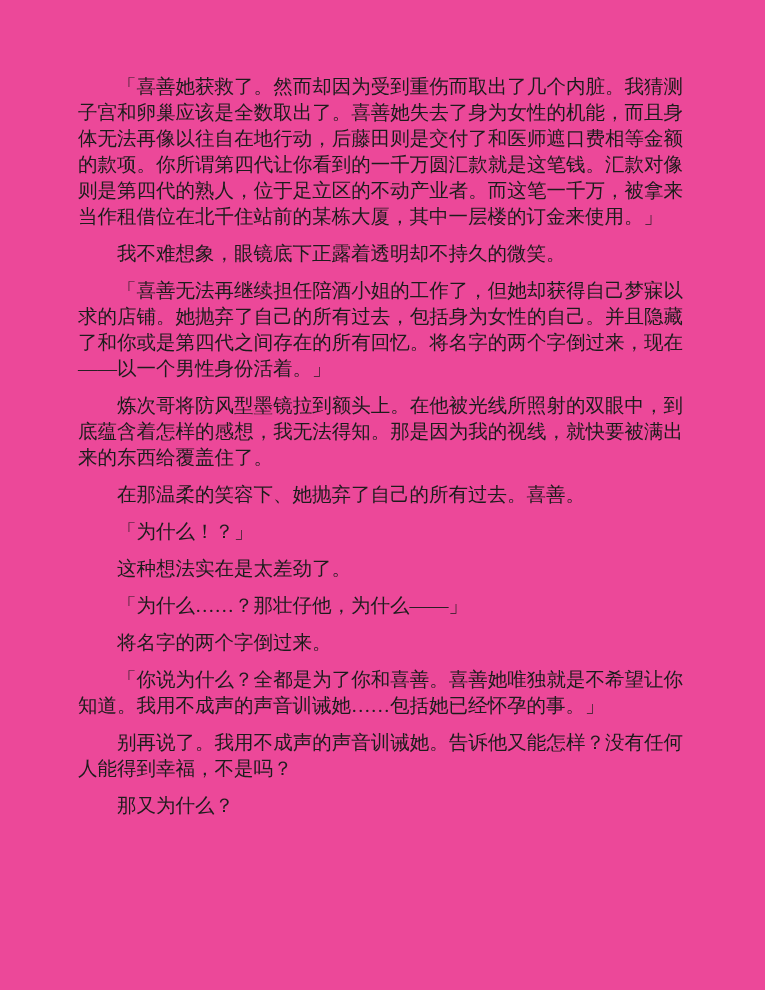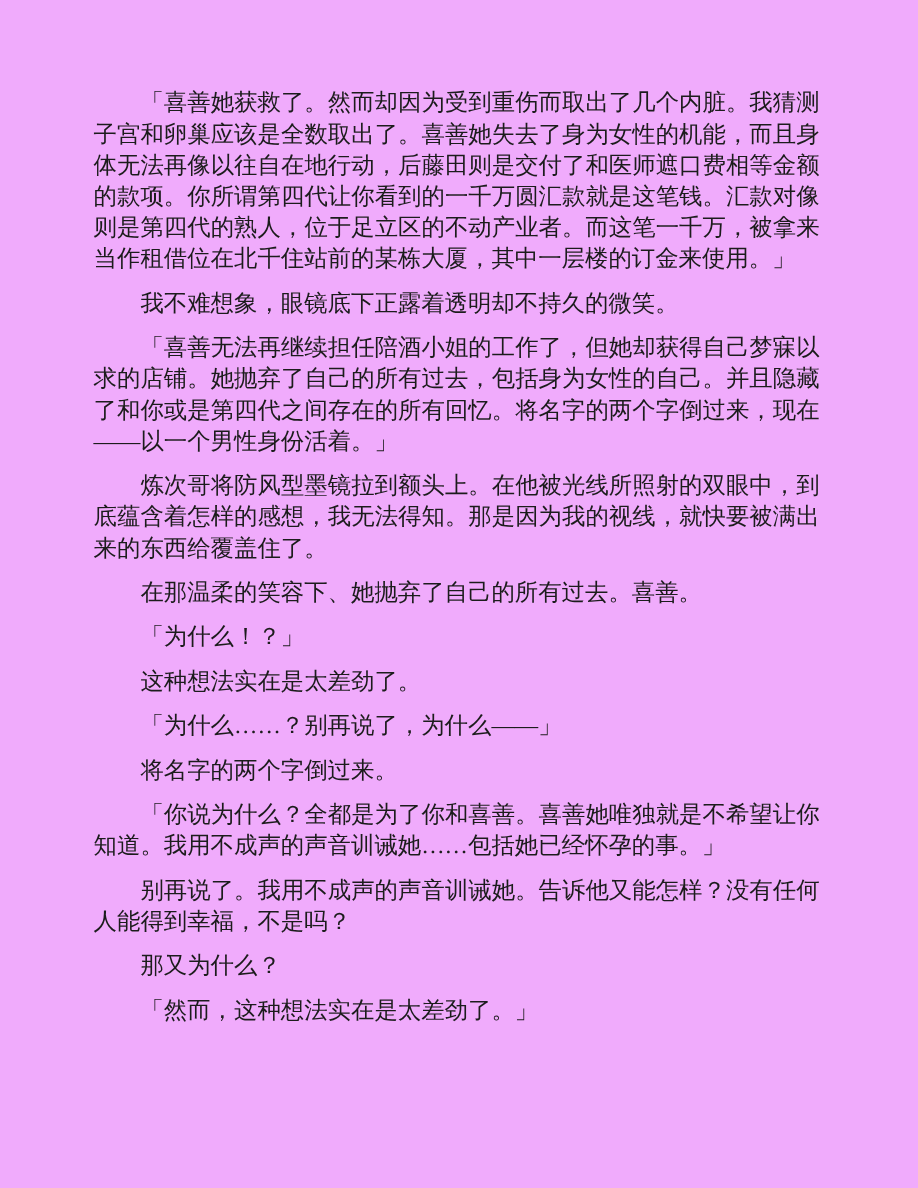--- a/index.html
+++ b/index.html
@@ -4,21 +4,21 @@
 <style>
   html, body {
     margin: 0;
     padding: 0;
     background: #ffffff;
   }
   .page {
     position: relative;
     width: 765px;
     height: 990px;
-    background: #f0abfc;
+    background: #ec4899;
     overflow: hidden;
     font-family: "Liberation Serif", "DejaVu Serif", serif;
     color: #1c1c1c;
   }
   .text-block {
     position: absolute;
     top: 74px;
     left: 78px;
     width: 605px;
   }
@@ -40,20 +40,19 @@
 
 <div class="page">
   <div class="text-block">
     <p>「喜善她获救了。然而却因为受到重伤而取出了几个内脏。我猜测子宫和卵巢应该是全数取出了。喜善她失去了身为女性的机能，而且身体无法再像以往自在地行动，后藤田则是交付了和医师遮口费相等金额的款项。你所谓第四代让你看到的一千万圆汇款就是这笔钱。汇款对像则是第四代的熟人，位于足立区的不动产业者。而这笔一千万，被拿来当作租借位在北千住站前的某栋大厦，其中一层楼的订金来使用。」</p>
     <p>我不难想象，眼镜底下正露着透明却不持久的微笑。</p>
     <p>「喜善无法再继续担任陪酒小姐的工作了，但她却获得自己梦寐以求的店铺。她抛弃了自己的所有过去，包括身为女性的自己。并且隐藏了和你或是第四代之间存在的所有回忆。将名字的两个字倒过来，现在——以一个男性身份活着。」</p>
     <p>炼次哥将防风型墨镜拉到额头上。在他被光线所照射的双眼中，到底蕴含着怎样的感想，我无法得知。那是因为我的视线，就快要被满出来的东西给覆盖住了。</p>
     <p>在那温柔的笑容下、她抛弃了自己的所有过去。喜善。</p>
     <p>「为什么！？」</p>
     <p>这种想法实在是太差劲了。</p>
-    <p>「为什么……？别再说了，为什么——」</p>
+    <p>「为什么……？那壮仔他，为什么——」</p>
     <p>将名字的两个字倒过来。</p>
     <p>「你说为什么？全都是为了你和喜善。喜善她唯独就是不希望让你知道。我用不成声的声音训诫她……包括她已经怀孕的事。」</p>
     <p>别再说了。我用不成声的声音训诫她。告诉他又能怎样？没有任何人能得到幸福，不是吗？</p>
     <p>那又为什么？</p>
-    <p>「然而，这种想法实在是太差劲了。」</p>
   </div>
 </div>
 
 </body></html>

